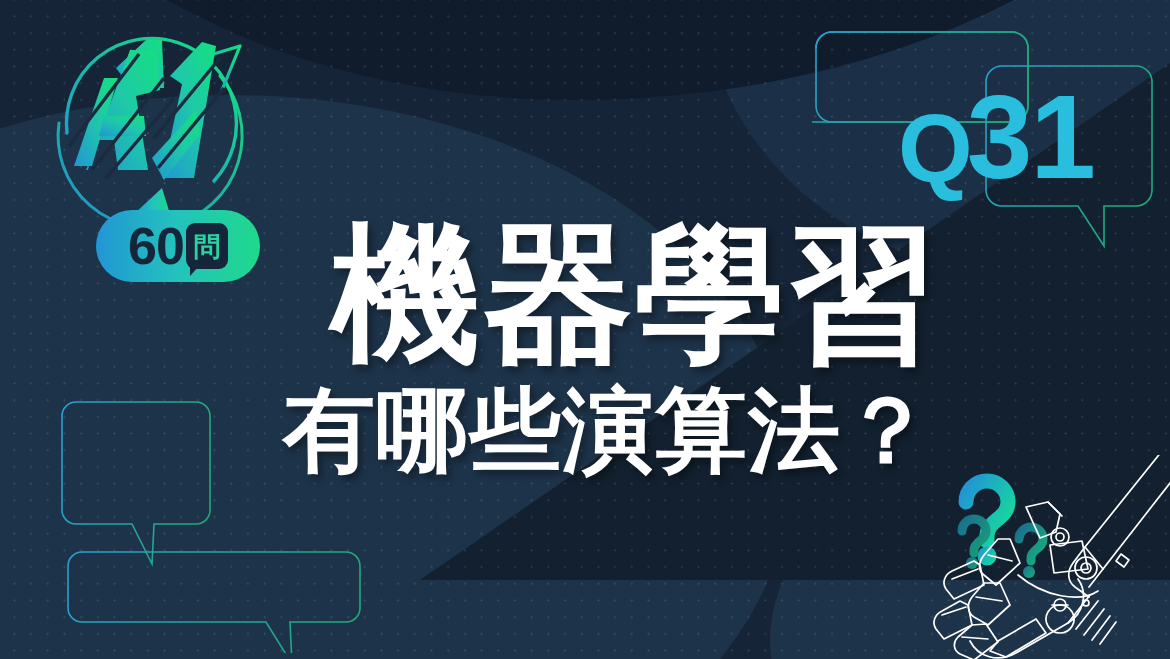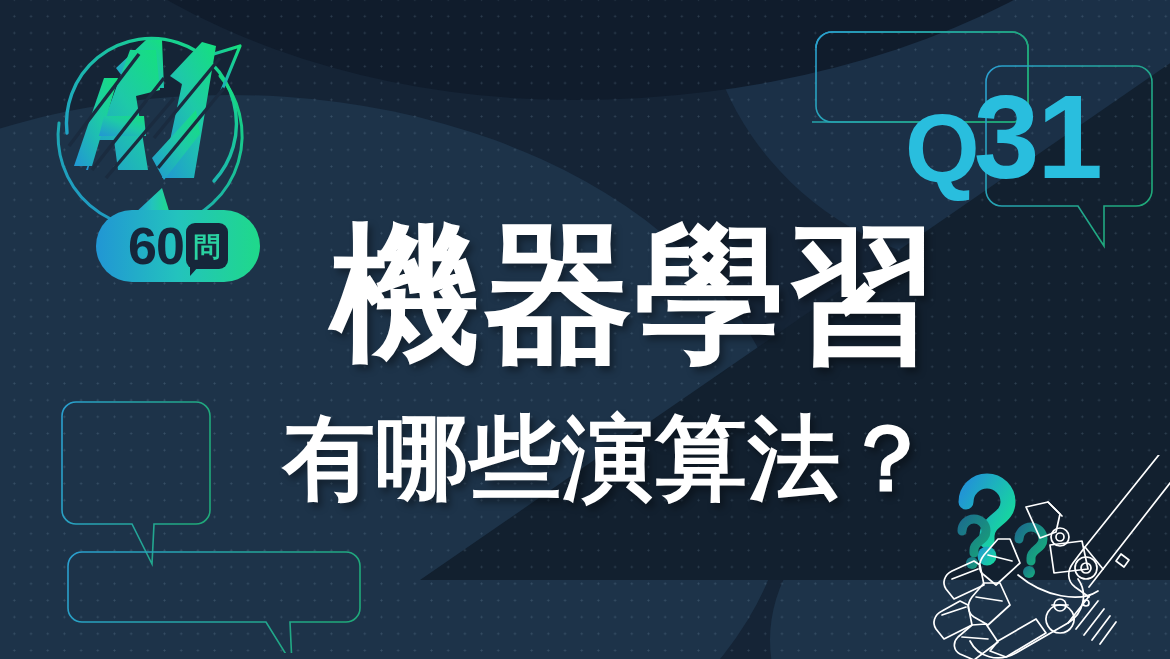--- a/index.html
+++ b/index.html
@@ -42,36 +42,35 @@
   }
   
   .logo-wrap{position:absolute;left:44px;top:18px;width:230px;height:265px;}
   .logo-wrap svg{position:absolute;left:0;top:0;}
   
   .q31{
     position:absolute;left:898px;top:78px;
     font-size:118px;font-weight:bold;letter-spacing:-2px;
     color:#29bede;line-height:1;
     font-family:"Liberation Sans","DejaVu Sans",sans-serif;
-    margin-left:7px;
   }
   .q31 .qmark{font-size:96px;vertical-align:-4px;letter-spacing:-6px;}
   
   .headline{
     position:absolute;left:283px;top:219px;
     color:#ffffff;
     font-size:150px;line-height:1;
     font-weight:bold;letter-spacing:2px;
     font-family:"DejaVu Sans","Liberation Sans",sans-serif;
     text-shadow:4px 5px 7px rgba(0,0,0,.35);
     white-space:nowrap;
     margin-left:48px;
   }
   .subhead{
-    position:absolute;left:283px;top:413px;
+    position:absolute;left:283px;top:385px;
     color:#ffffff;
     font-size:92px;line-height:1;
     font-weight:bold;letter-spacing:1px;
     font-family:"DejaVu Sans","Liberation Sans",sans-serif;
     text-shadow:4px 5px 7px rgba(0,0,0,.35);
     white-space:nowrap;
   }
   
   .bubbles-tr{position:absolute;left:812px;top:28px;}
   .bubbles-bl{position:absolute;left:58px;top:388px;}

